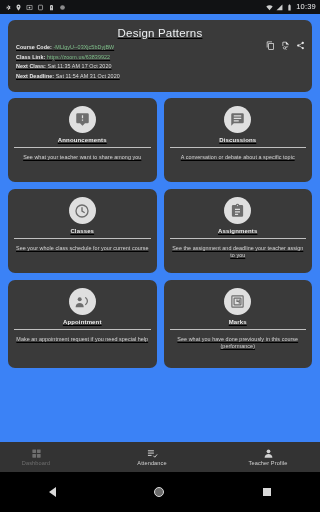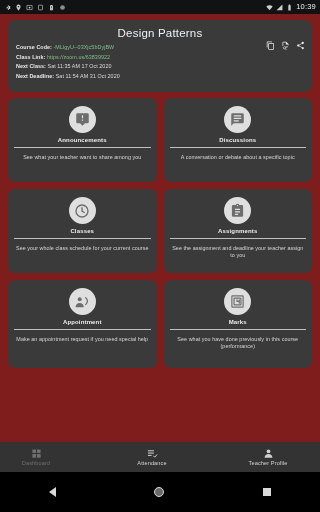--- a/index.html
+++ b/index.html
@@ -19,21 +19,21 @@
   }
   .sb-left{display:flex;align-items:center;gap:4px;}
   .sb-right{display:flex;align-items:center;gap:3px;}
   .sb-ico{width:7px;height:7px;display:block;opacity:.88;}
   .sb-ico svg{display:block;width:7px;height:7px;fill:#e8e8e8;}
   .sb-time{color:#f0f0f0;font-size:7.5px;letter-spacing:.2px;line-height:1;}
 
   
   .app{
     position:absolute;left:0;top:14px;width:320px;height:458px;
-    background:#7f1d1d;overflow:hidden;
+    background:#3b82f6;overflow:hidden;text-decoration:underline;
   }
 
   
   .headcard{
     position:relative;margin:6px 8px 0 8px;background:#3a3a3a;
     border-radius:7px;padding:6px 8px 8px 8px;box-sizing:border-box;
   }
   .course-title{
     text-align:center;color:#eceff1;font-size:11.5px;font-weight:400;
     letter-spacing:.2px;margin:1px 0 5px 0;line-height:1.1;

